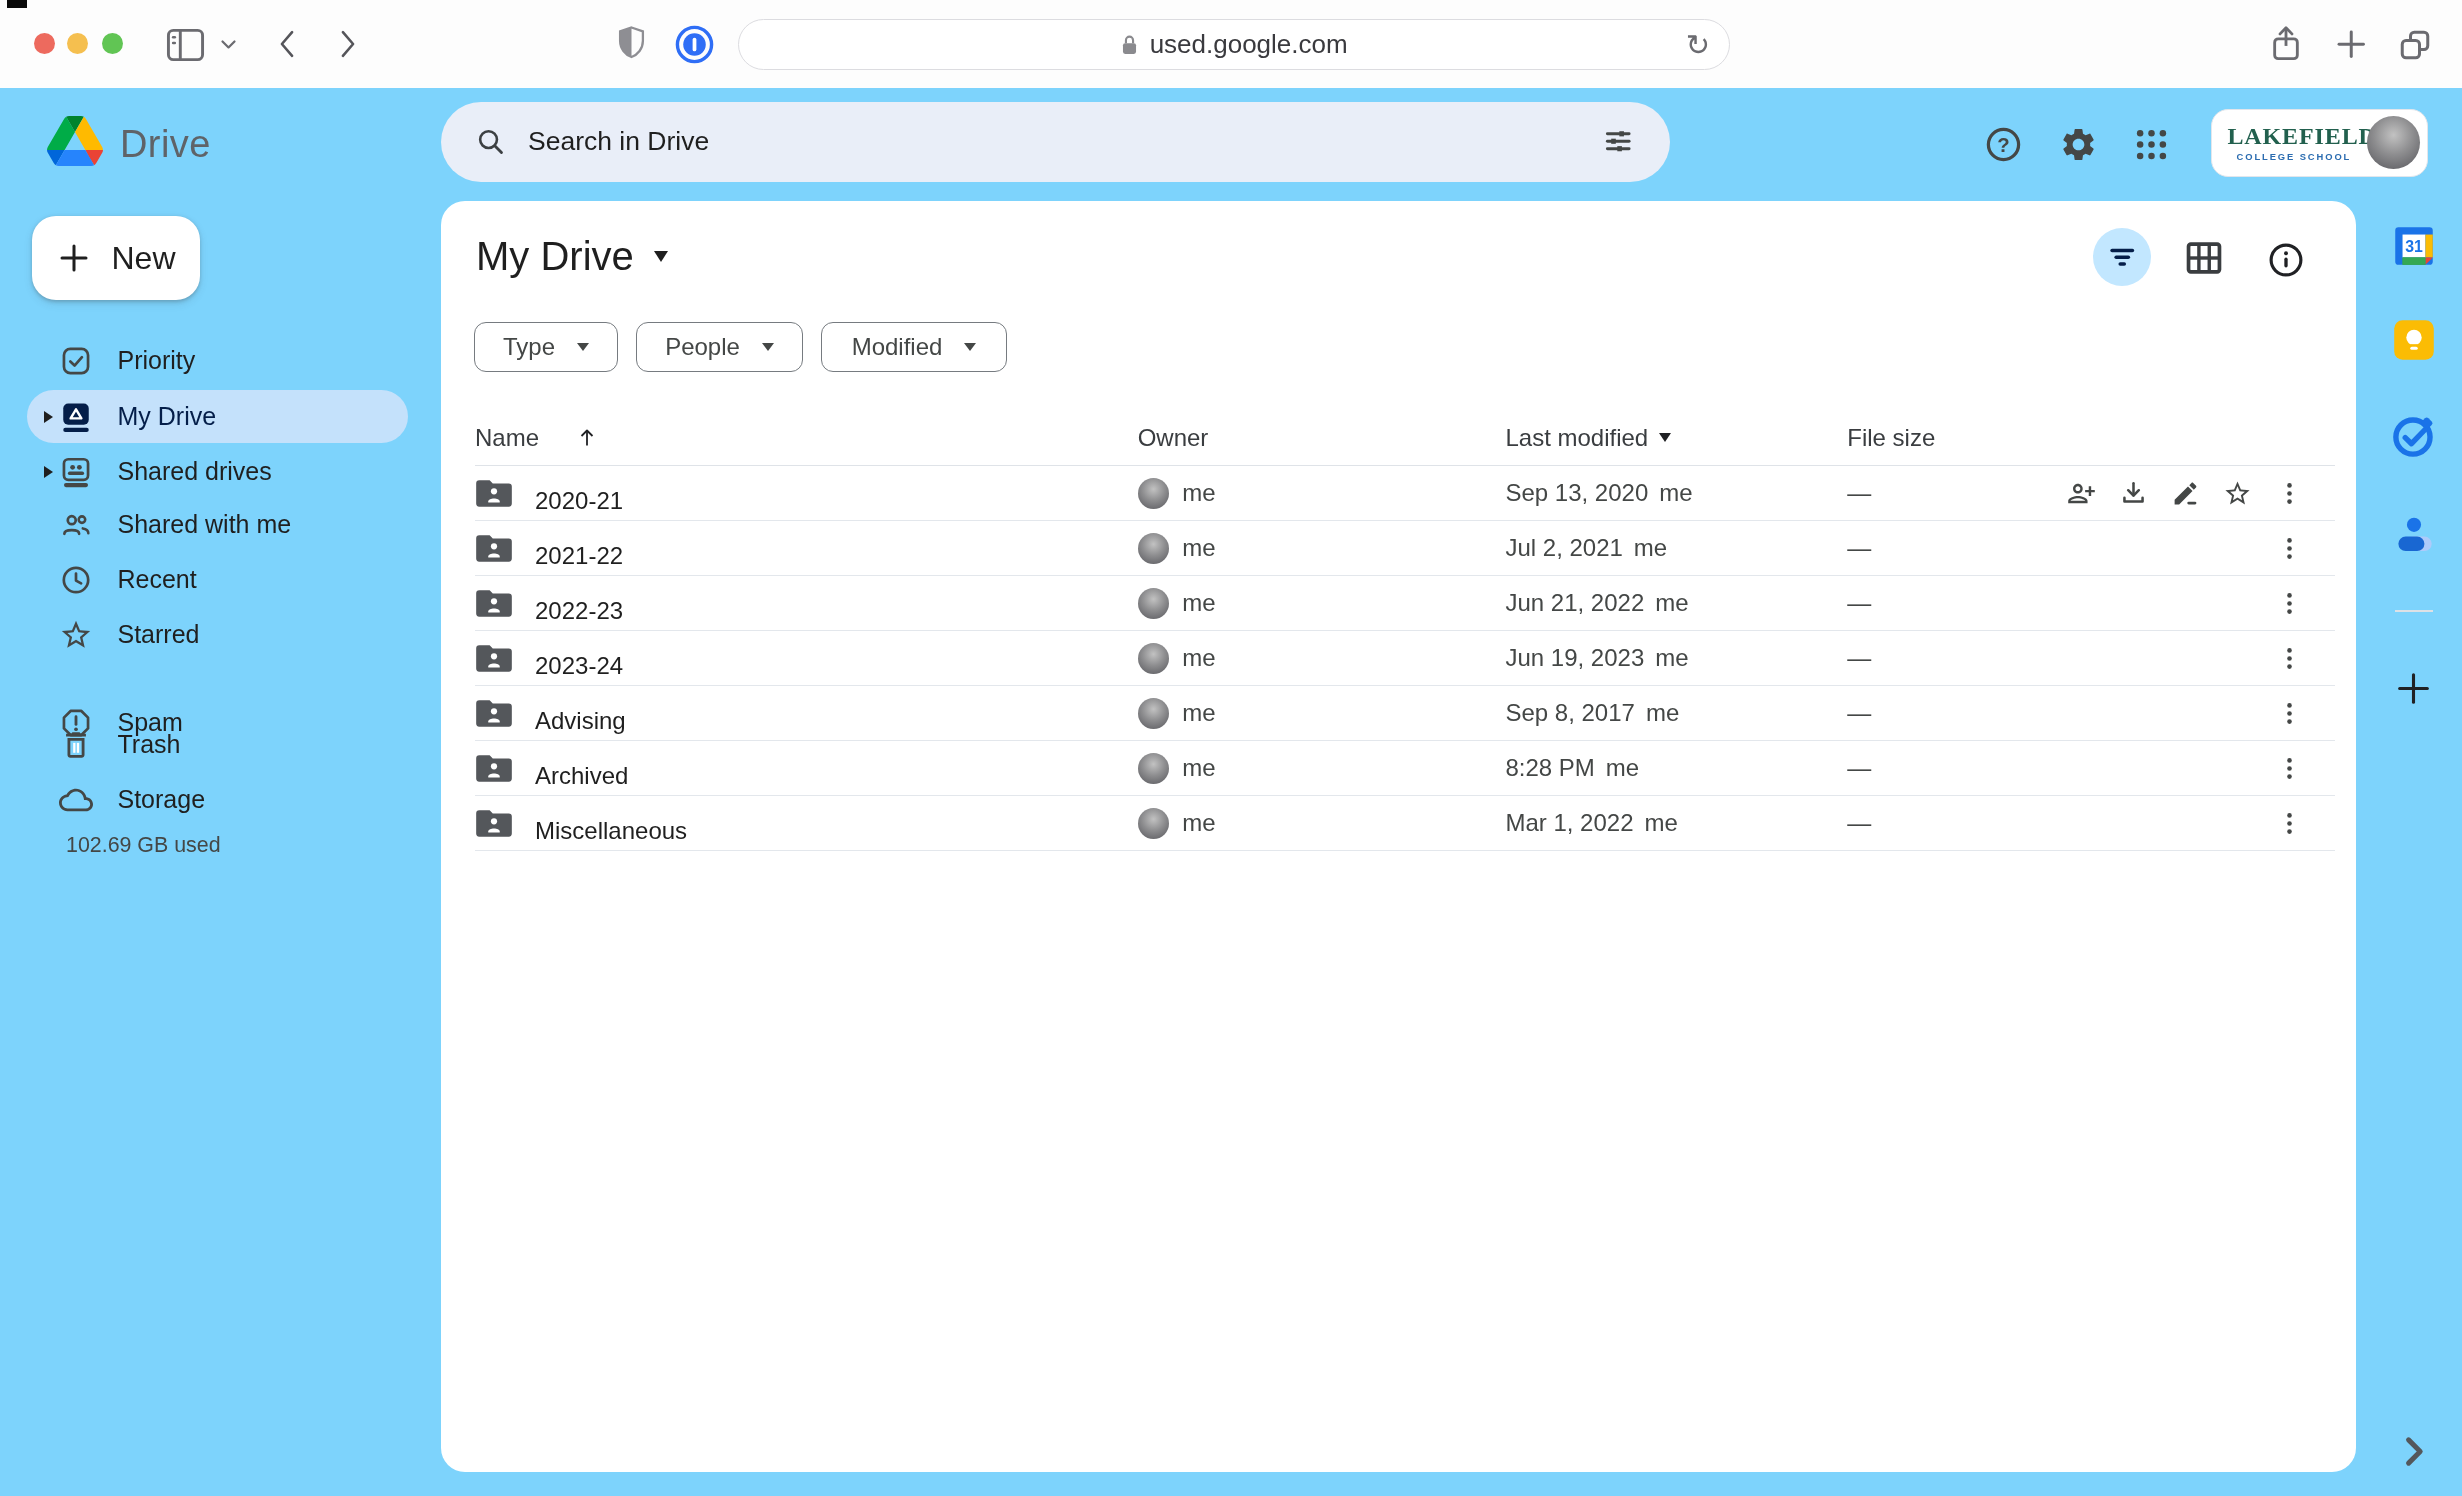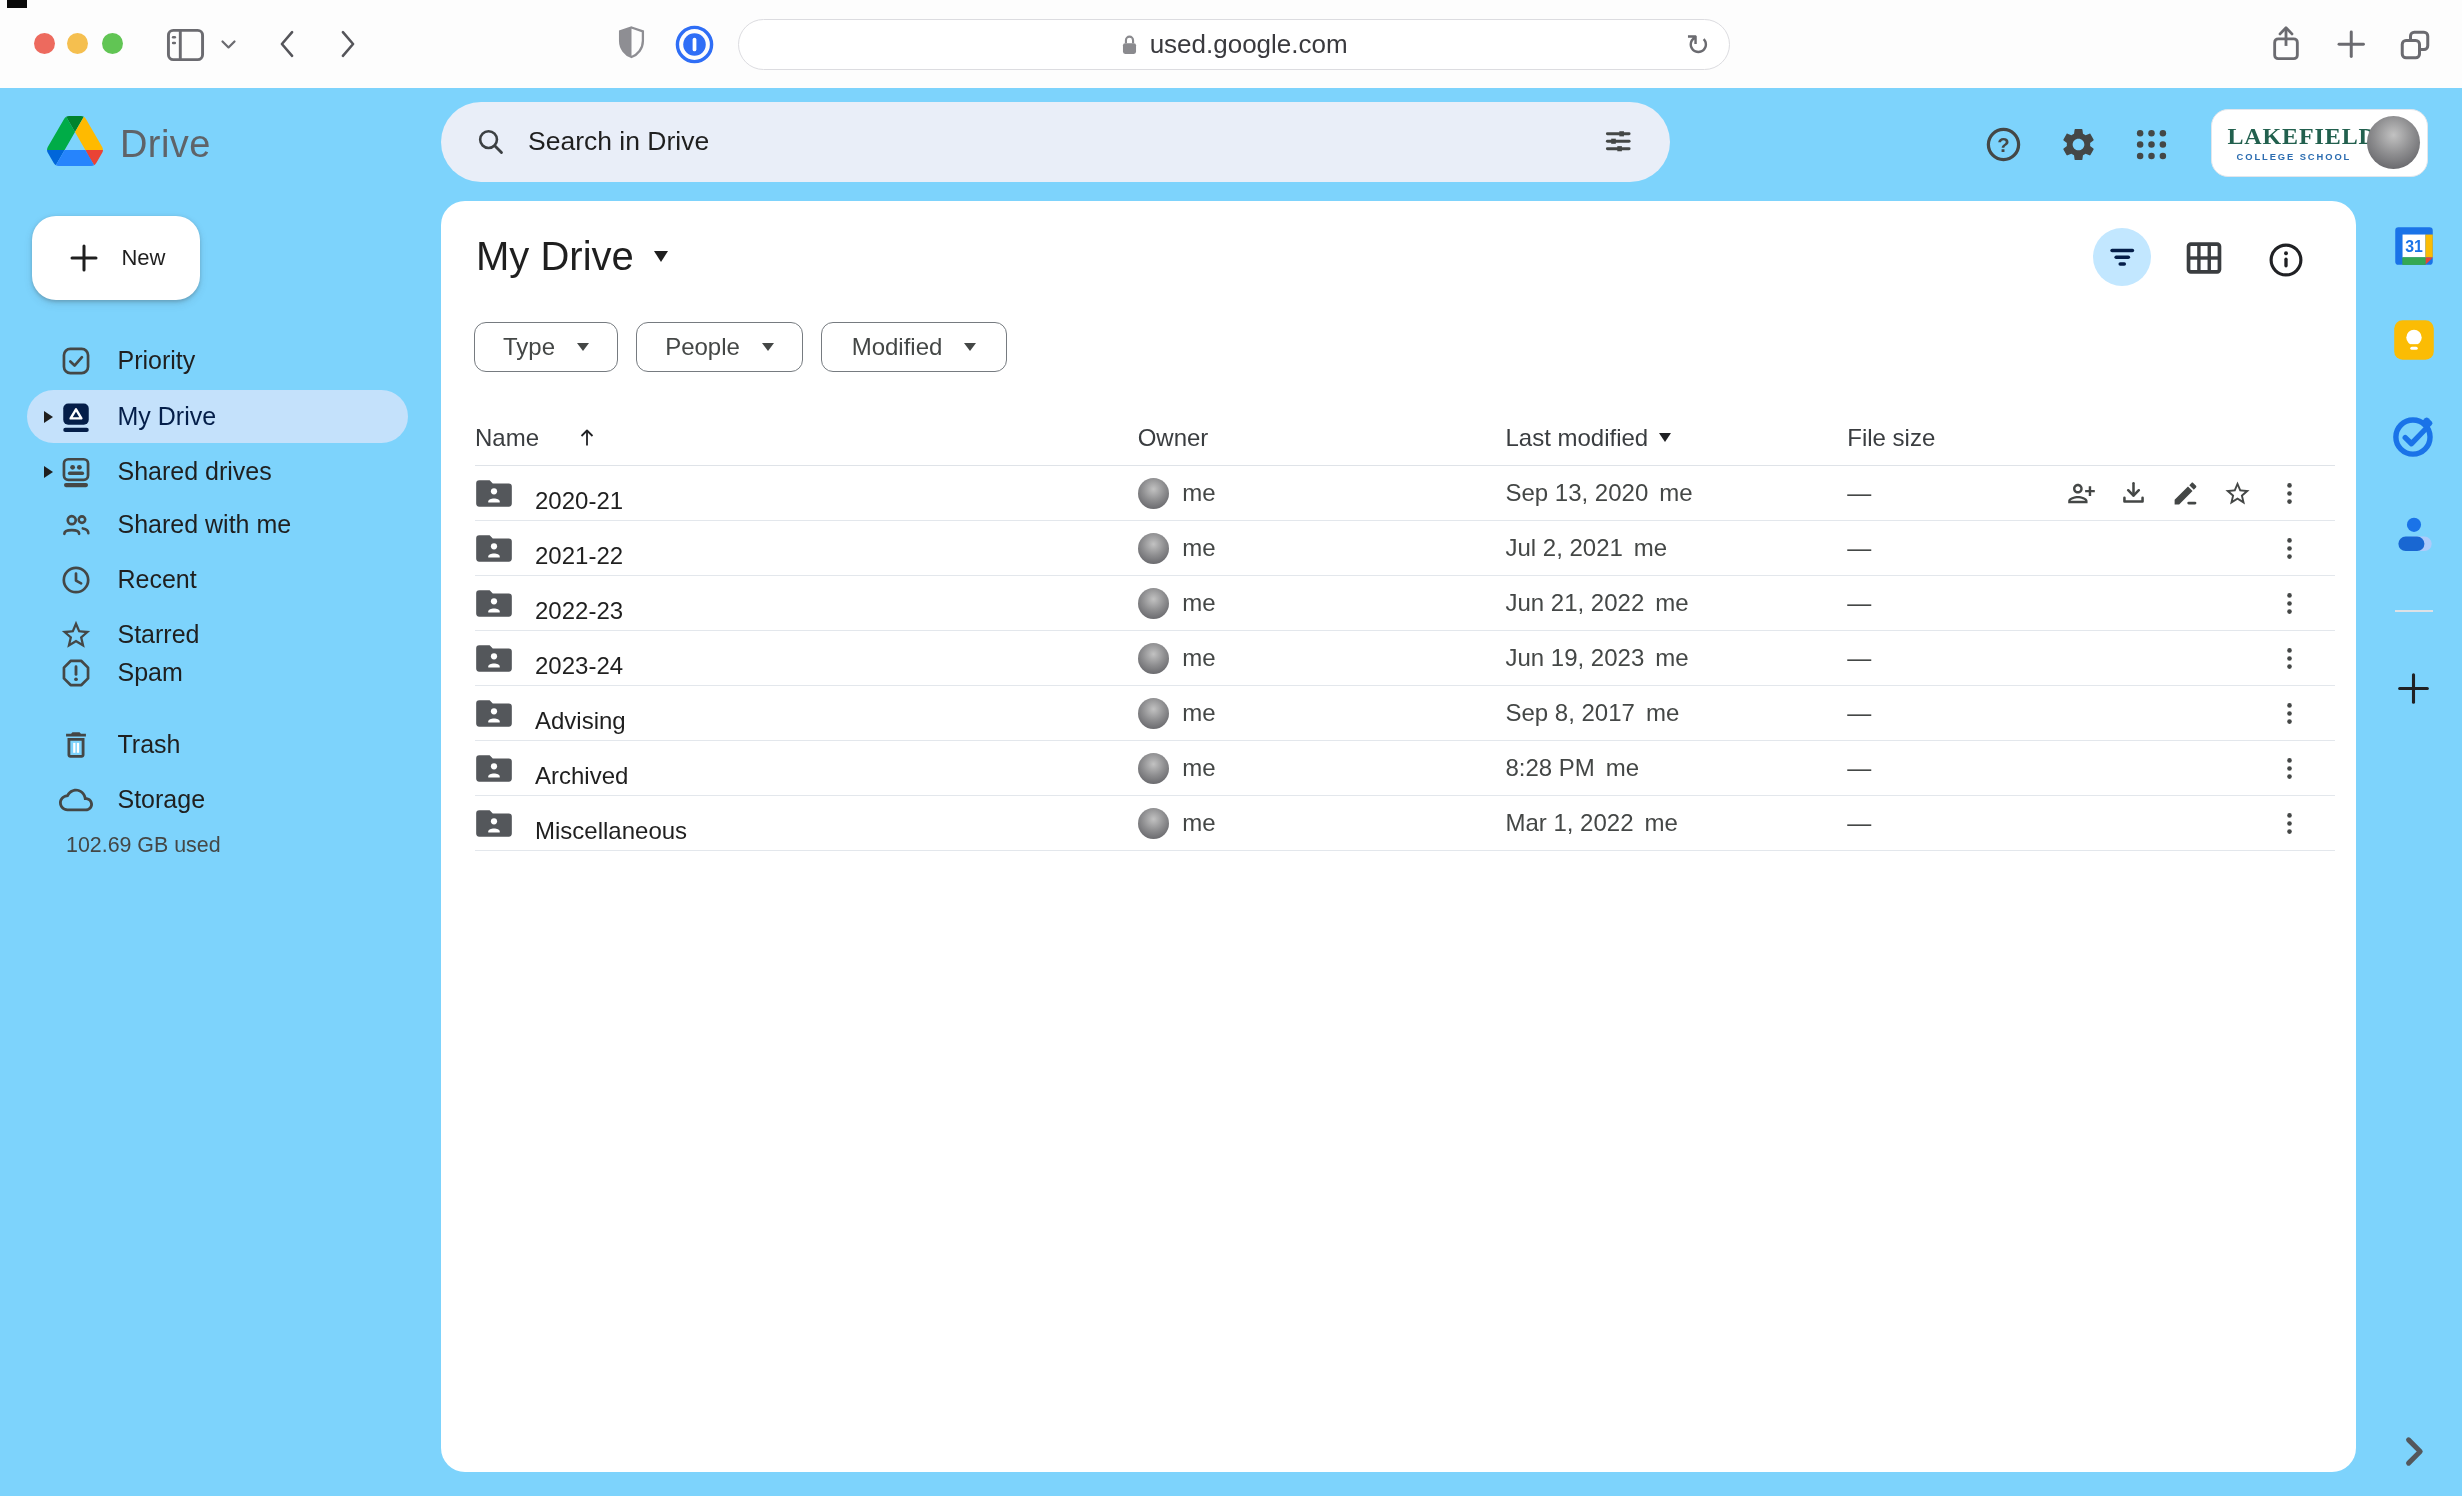--- a/index.html
+++ b/index.html
@@ -31,21 +31,21 @@
   .org .l1 { font-family:"Liberation Serif",serif; font-weight:bold; font-size:24px; color:#22604e; letter-spacing:0.9px; }
   .org .l2 { font-size:9.4px; color:#2b6cb0; letter-spacing:1.9px; font-weight:bold; margin-top:0.9px; }
   .avatar { border-radius:50%; background:radial-gradient(circle at 50% 36%, #c2c2c2 0%, #8e8e90 45%, #55555a 100%); }
   .avatar.big { width:53px; height:53px; margin-left:6.8px; }
   .avatar.sm { width:31px; height:31px; }
 
   
   .new-btn { left:32px; top:128px; width:168px; height:84px; background:#fff; border-radius:24px;
              box-shadow:0 1.7px 3.4px rgba(60,64,67,.25), 0 3.4px 8.5px rgba(60,64,67,.12);
              display:flex; align-items:center; justify-content:center; gap:19px; cursor:pointer; }
-  .new-btn .lbl { font-size:22px; font-weight:500; color:#1f1f1f; }
+  .new-btn .lbl { font-size:32px; font-weight:500; color:#1f1f1f; }
   .side-item { left:26.5px; width:381px; height:53px; border-radius:26.5px; display:flex; align-items:center; }
   .side-item .caret { position:absolute; left:17px; width:0; height:0; border-left:9.4px solid #1f1f1f;
                       border-top:6px solid transparent; border-bottom:6px solid transparent; }
   .side-item .ic { position:absolute; left:32px; width:34px; height:34px; color:#444746; }
   .side-item .lbl { position:absolute; left:91px; font-size:25px; color:#1f1f1f; }
   .side-item.selected { background:#c4e1fb; }
   .side-item.selected .lbl { color:#041e49; font-weight:500; }
   .storage-used { left:66px; top:745px; font-size:21.4px; color:#444746; }
 
   
@@ -293,21 +293,21 @@
 
   <div class="abs side-item" style="top:520px">
     <span class="ic">
         <svg width="34" height="34" viewBox="0 0 24 24">
           <path fill="currentColor" d="M22 9.24l-7.19-.62L12 2 9.19 8.63 2 9.24l5.46 4.73L5.82 21 12 17.27 18.18 21l-1.63-7.03L22 9.24zM12 15.4l-3.76 2.27 1-4.28-3.32-2.88 4.38-.38L12 6.1l1.71 4.04 4.38.38-3.32 2.88 1 4.28L12 15.4z"></path>
         </svg>
       </span>
     <span class="lbl">Starred</span>
   </div>
 
-  <div class="abs side-item" style="top:558px">
+  <div class="abs side-item" style="top:608px">
     <span class="ic">
         <svg width="34" height="34" viewBox="0 0 24 24">
           <path d="M8.2 3.5 h7.6 L20.5 8.2 v7.6 L15.8 20.5 H8.2 L3.5 15.8 V8.2 Z" fill="none" stroke="currentColor" stroke-width="1.9" stroke-linejoin="round"></path>
           <line x1="12" y1="7.6" x2="12" y2="13" stroke="currentColor" stroke-width="2" stroke-linecap="round"></line>
           <circle cx="12" cy="16.4" r="1.3" fill="currentColor"></circle>
         </svg>
       </span>
     <span class="lbl">Spam</span>
   </div>
 

